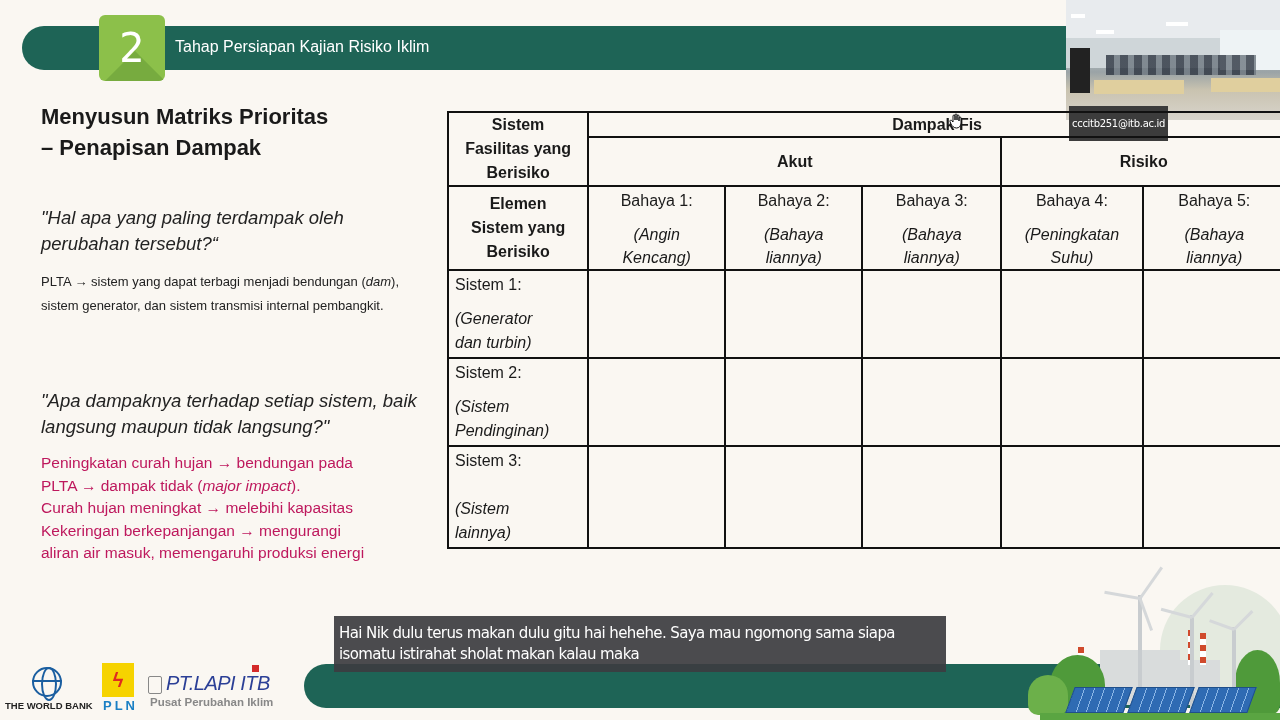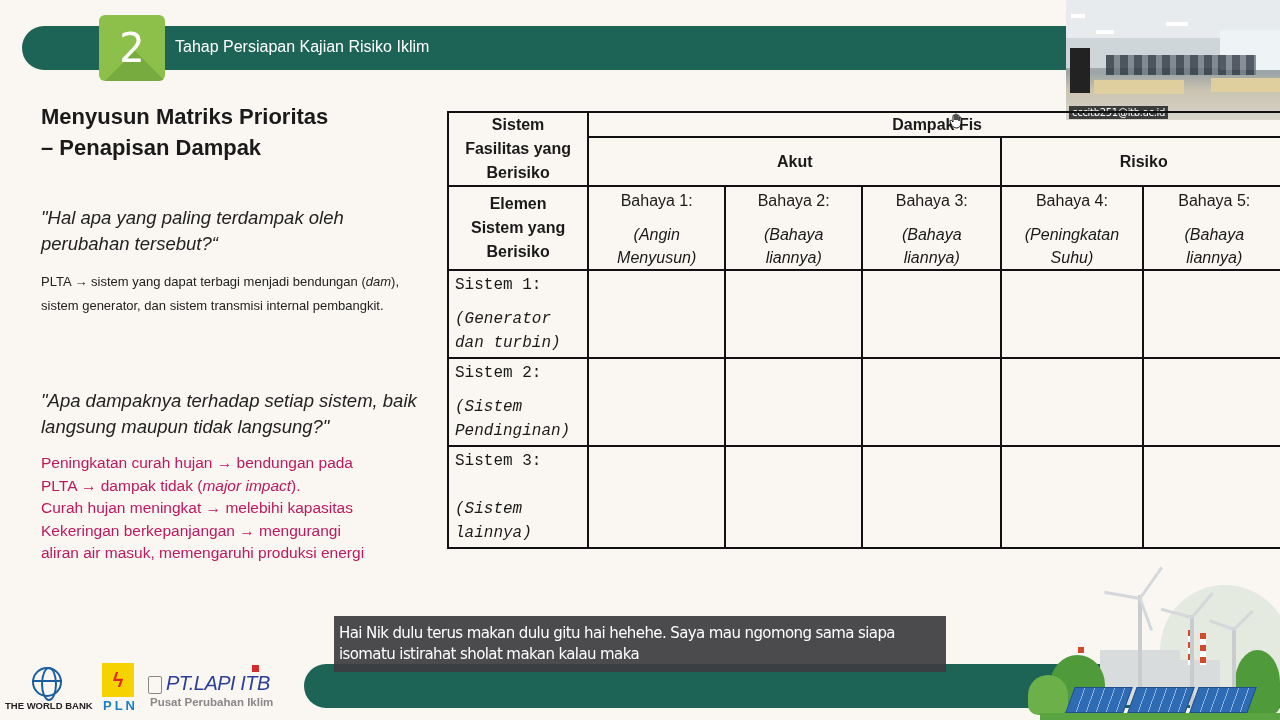--- a/index.html
+++ b/index.html
@@ -13,34 +13,34 @@
   .header-title { position: absolute; left: 175px; top: 38px; color: #fff; font-size: 16px; }
 
   .webcam { position: absolute; left: 1066px; top: 0; width: 214px; height: 120px; overflow: hidden; background: linear-gradient(180deg, #d9dde0 0%, #c8cfd2 40%, #9aa3a6 60%, #c9c3b0 75%, #d8d4cc 100%); }
   .webcam .ceiling { position: absolute; left: 0; top: 0; width: 100%; height: 38px; background: #e8ebee; }
   .webcam .light { position: absolute; height: 4px; background: #fff; }
   .webcam .wall { position: absolute; left: 0; top: 38px; width: 100%; height: 30px; background: #cfd6d9; }
   .webcam .window { position: absolute; right: 0; top: 30px; width: 60px; height: 40px; background: #eef3f5; }
   .webcam .cabinet { position: absolute; left: 4px; top: 48px; width: 20px; height: 45px; background: #222; }
   .webcam .desk { position: absolute; height: 14px; background: #e0cf9e; }
   .webcam .people { position: absolute; left: 40px; top: 55px; width: 150px; height: 20px; background: repeating-linear-gradient(90deg, #2c3440 0 8px, #6d7780 8px 14px); opacity: .8; }
-  .webcam-label { position: absolute; left: 1069px; top: 106px; background: #3c3c3c; color: #fff; font-size: 10px; padding: 1px 3px; font-family: "DejaVu Sans", sans-serif; letter-spacing: -0.3px; }
+  .webcam-label { position: absolute; left: 1069px; top: 106px; background: #3c3c3c; color: #fff; font-size: 10px; padding: 12px 3px; font-family: "DejaVu Sans", sans-serif; letter-spacing: -0.3px; }
 
   .section-title { position: absolute; left: 41px; top: 101px; font-size: 22px; font-weight: bold; line-height: 31px; width: 380px; }
   .q1 { position: absolute; left: 41px; top: 205px; font-size: 18.5px; font-style: italic; line-height: 26px; width: 390px; color: #222; }
   .p1 { position: absolute; left: 41px; top: 270px; font-size: 13px; line-height: 24px; width: 390px; color: #222; }
   .q2 { position: absolute; left: 41px; top: 388px; font-size: 18.5px; font-style: italic; line-height: 26px; width: 390px; color: #222; }
   .p2 { position: absolute; left: 41px; top: 452px; font-size: 15.5px; line-height: 22.5px; width: 400px; color: #be185d; }
   .p2 div { white-space: nowrap; }
 
   table.matrix { position: absolute; left: 447px; top: 111px; border-collapse: collapse; width: 840px; font-size: 16px; }
   table.matrix td { border: 2px solid #111; text-align: center; vertical-align: middle; padding: 0 4px; }
   .hb { font-weight: bold; }
   .hz { font-style: italic; }
-  .row-label { text-align: left !important; vertical-align: top !important; padding: 2px 6px !important; line-height: 24px; font-family: Liberation Mono, monospace; }
+  .row-label { text-align: left !important; vertical-align: top !important; padding: 2px 6px !important; line-height: 24px; }
   .hazard { vertical-align: top !important; padding-top: 2px !important; line-height: 23px; }
   .hazard .hz-line { margin-top: 11px; line-height: 23px; }
 
   .cursor-icon { position: absolute; left: 948px; top: 113px; font-size: 14px; color: #111; }
 
   .caption { position: absolute; left: 334px; top: 616px; width: 612px; background: rgba(60,60,64,0.92); color: #fff; font-size: 15px; line-height: 21px; padding: 7px 5px; font-family: "DejaVu Sans", sans-serif; letter-spacing: -0.6px; }
 
   .footer-bar { position: absolute; left: 304px; top: 664px; width: 1000px; height: 44px; background: #1e6456; border-radius: 22px 0 0 22px; }
 
   .logos { position: absolute; left: 0; top: 660px; width: 300px; height: 60px; }
@@ -134,21 +134,21 @@
   </tr>
   <tr style="height:82px">
     <td class="hb" style="line-height:24px">
       <div>Elemen</div>
       <div>Sistem yang</div>
       <div>Berisiko</div>
     </td>
     <td class="hazard">
           <div>Bahaya 1:</div>
           <div class="hz hz-line">(Angin</div>
-          <div class="hz">Menyusun)</div>
+          <div class="hz">Kencang)</div>
         </td>
     <td class="hazard">
           <div>Bahaya 2:</div>
           <div class="hz hz-line">(Bahaya</div>
           <div class="hz">liannya)</div>
         </td>
     <td class="hazard">
           <div>Bahaya 3:</div>
           <div class="hz hz-line">(Bahaya</div>
           <div class="hz">liannya)</div>

